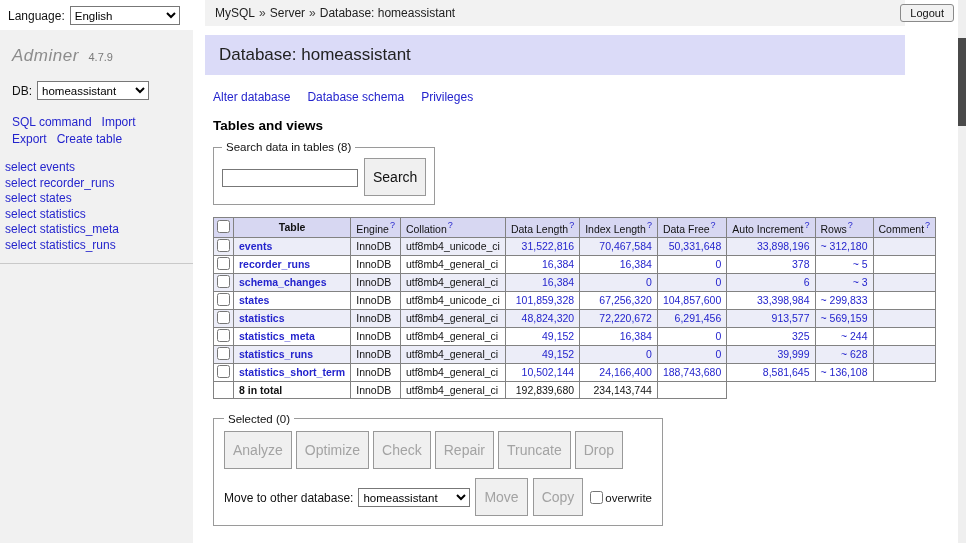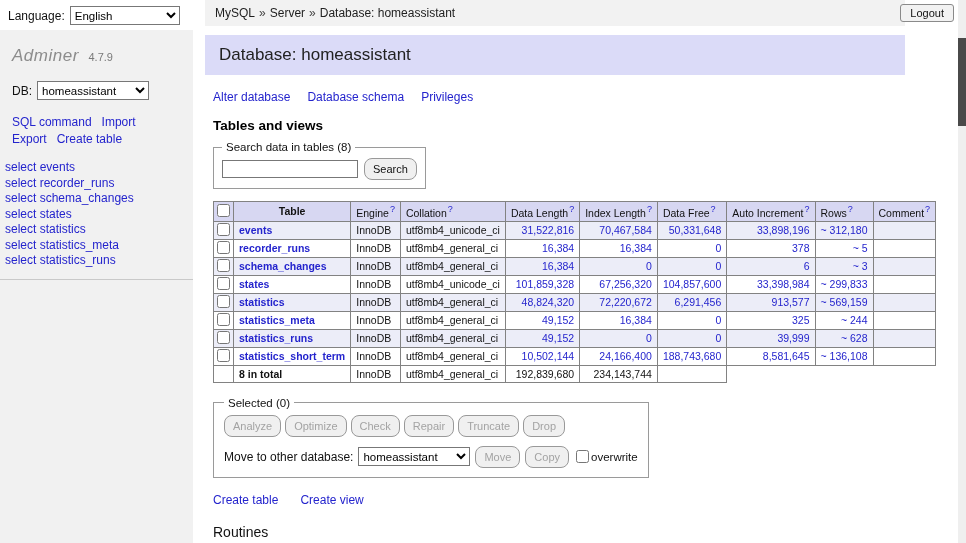--- a/index.html
+++ b/index.html
@@ -59,22 +59,22 @@
   .section-heading { margin: 14px 0 0 8px; font-size: 13.5px; font-weight: bold; color: #000; }
 
   fieldset {
     display: inline-block; border: 1px solid #9a9a9a;
     margin: 8px 0 0 8px; padding: 5px 8px 8px;
     background: transparent;
   }
   legend { padding: 0 4px; font-size: 11.5px; color: #111; }
   .searchbox input[type="text"] { width: 136px; height: 18px; border: 1px solid #777; font-size: 11.5px; padding: 0 3px; background:#fff; }
   .btn {
-    font-size: 11px; padding: 4px 8px; border: 1px solid #999;
-    background: #f0f0f0; border-radius: 8px; color: #111; cursor: pointer;
+    font-size: 14px; padding: 10px 8px; border: 1px solid #999;
+    background: #f0f0f0; border-radius: 0; color: #111; cursor: pointer;
   }
   .searchbox .btn { margin-left: 6px; }
   .btn.gray { color: #a3a3a3; }
 
   
   .tables { border-collapse: collapse; margin: 12px 0 0 8px; font-size: 10.5px; }
   .tables th, .tables td {
     border: 1px solid #828282; padding: 2px 5px; height: 14px;
     white-space: nowrap; text-align: left; vertical-align: middle;
   }
@@ -131,21 +131,20 @@
   <div class="dbrow">
     <label>DB:</label><select><option>homeassistant</option></select>
   </div>
   <p class="actions">
     <a>SQL command</a><a>Import</a><br>
     <a>Export</a><a>Create table</a>
   </p>
   <p class="tablelist">
     <a class="tlink">select events</a>
       <a class="tlink">select recorder_runs</a>
-      <a class="tlink">select schema_changes</a>
       <a class="tlink">select states</a>
       <a class="tlink">select statistics</a>
       <a class="tlink">select statistics_meta</a>
       <a class="tlink">select statistics_runs</a>
   </p>
   <div class="sidebar-divider"></div>
 </div>
 
 <div class="main">
 

